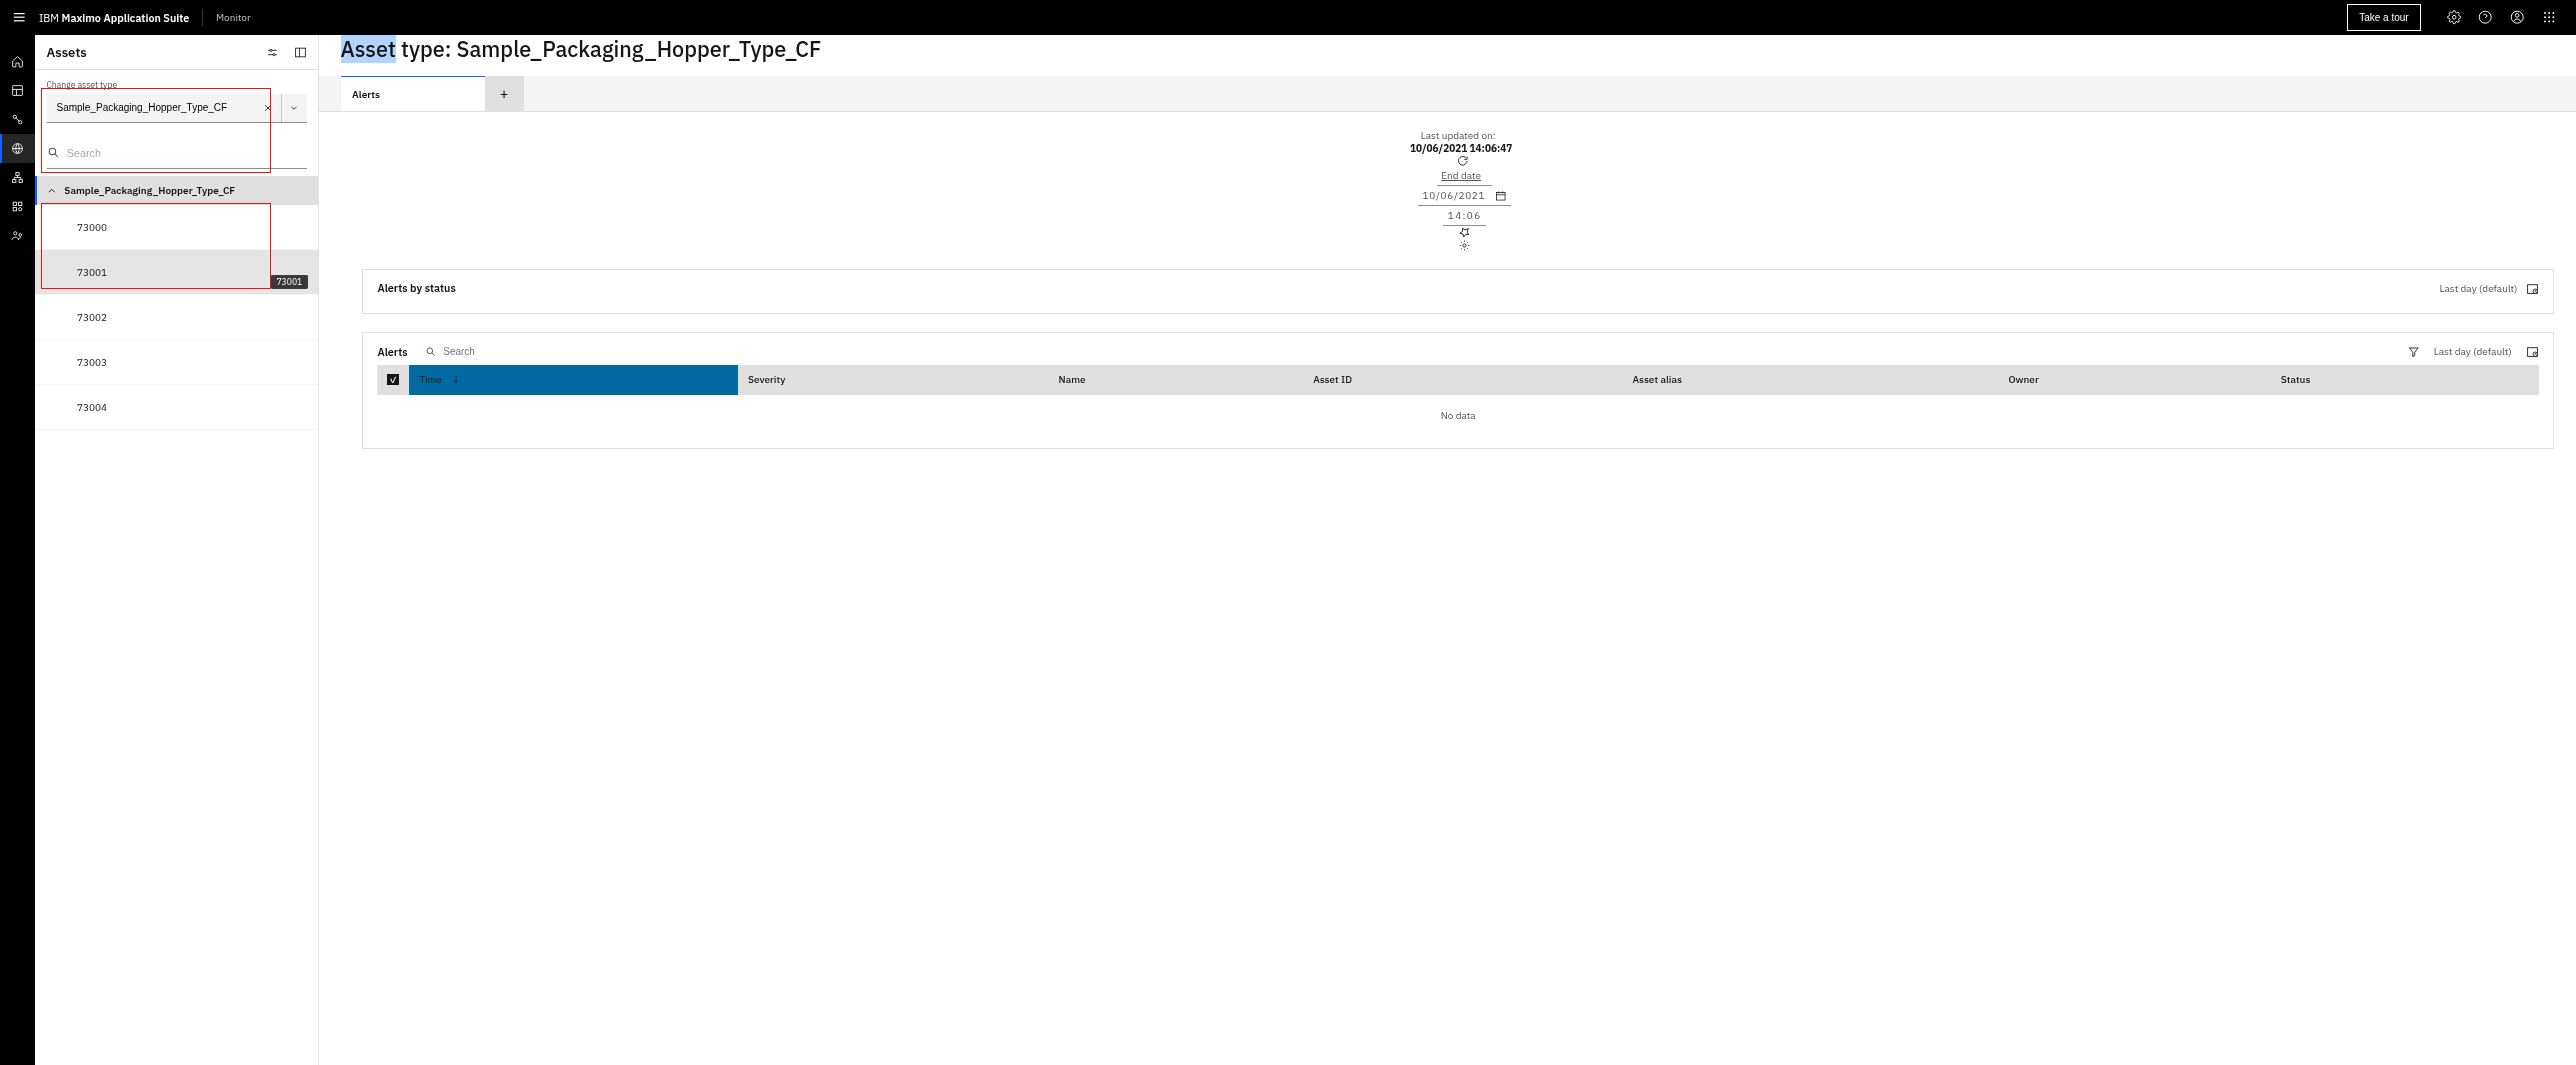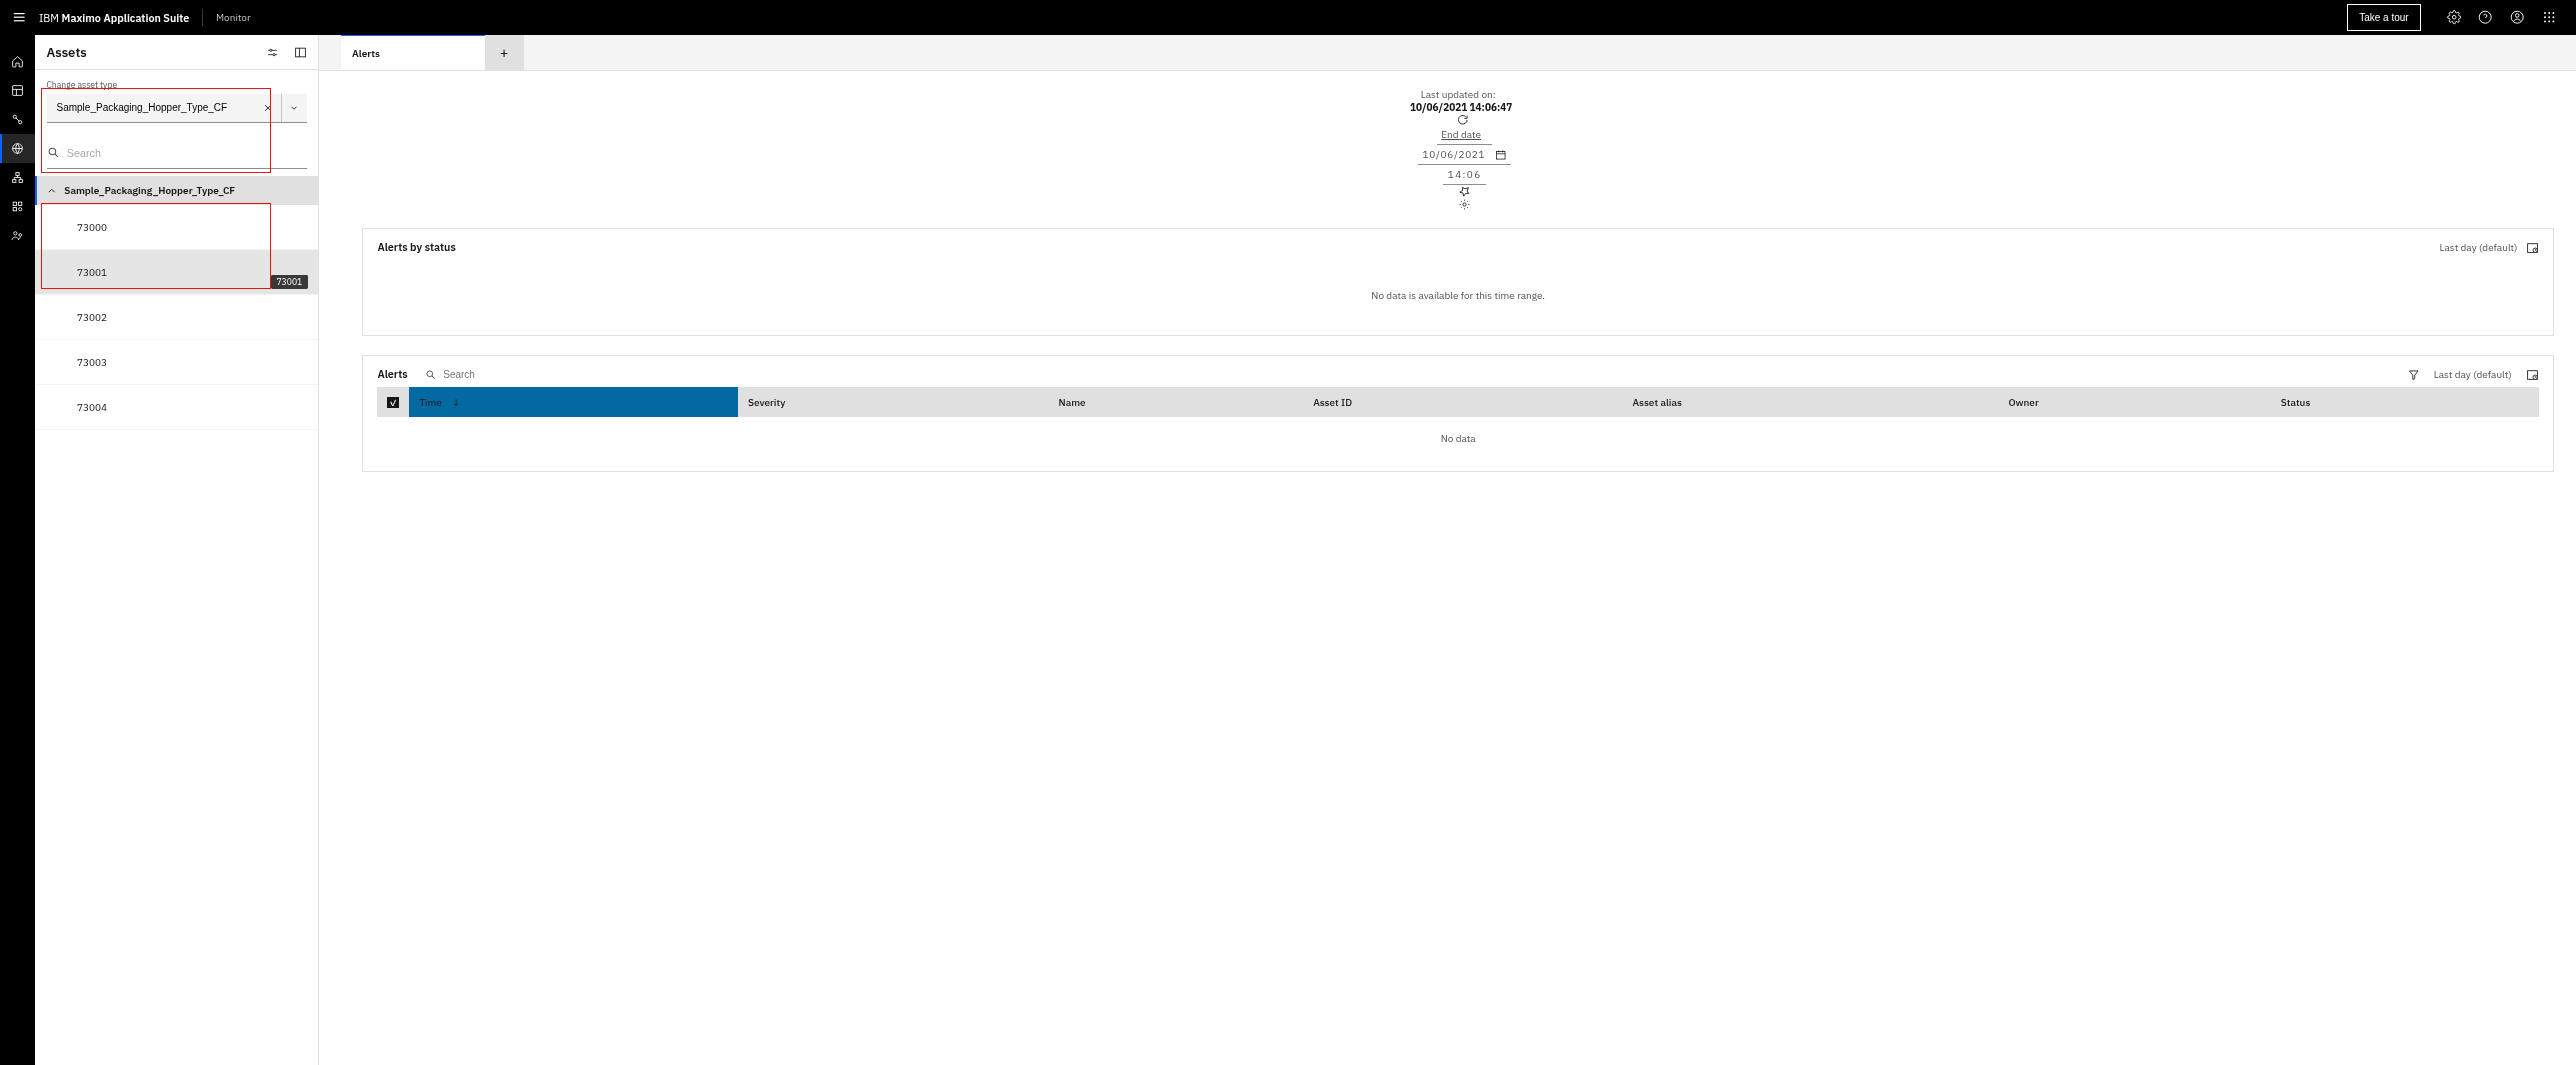--- a/index.html
+++ b/index.html
@@ -392,20 +392,23 @@
             <span>73004</span>
           </div>
         </div>
     </div>
 
     <div class="redbox1" style="left:5.8px; top:53px; width:230px; height:85px;"></div>
     <div class="redbox1" style="left:5.8px; top:168px; width:230px; height:86px;"></div>
   </div>
 
   <div class="main">
+    <h1 class="page-title">
+      <span class="hlt">Asset</span><span> type: Sample_Packaging_Hopper_Type_CF</span>
+    </h1>
     <div class="tabs">
       <div class="tab">
           <span>Alerts</span>
         </div>
       <div class="tab-add">+</div>
     </div>
 
     <div class="content-inner">
       <div class="updated-row">
         <span class="lbl">Last updated on:</span>
@@ -443,21 +446,20 @@
         <div class="card-head">
           <span class="title">Alerts by status</span>
           <span class="range">Last day (default)</span>
           <svg class="cicon2" width="13" height="13" viewBox="0 0 24 24" fill="none" stroke="#161616" stroke-width="1.6">
               <rect x="3" y="5" width="18" height="16"></rect>
               <circle cx="17" cy="17" r="4" fill="#fff"></circle>
               <line x1="17" y1="15" x2="17" y2="17"></line>
               <line x1="17" y1="17" x2="19" y2="17"></line>
             </svg>
         </div>
-        <div class="card-body-empty">No data is available for this time range.</div>
       </div>
 
       <div class="card table-card">
         <div class="table-toolbar">
           <span class="title">Alerts</span>
           <div class="tsearch">
             <svg width="11.5" height="11.5" style="margin-right:7.2px" viewBox="0 0 24 24" fill="none" stroke="#525252" stroke-width="2">
                 <circle cx="10" cy="10" r="6"></circle>
                 <line x1="20" y1="20" x2="14.5" y2="14.5"></line>
               </svg>

